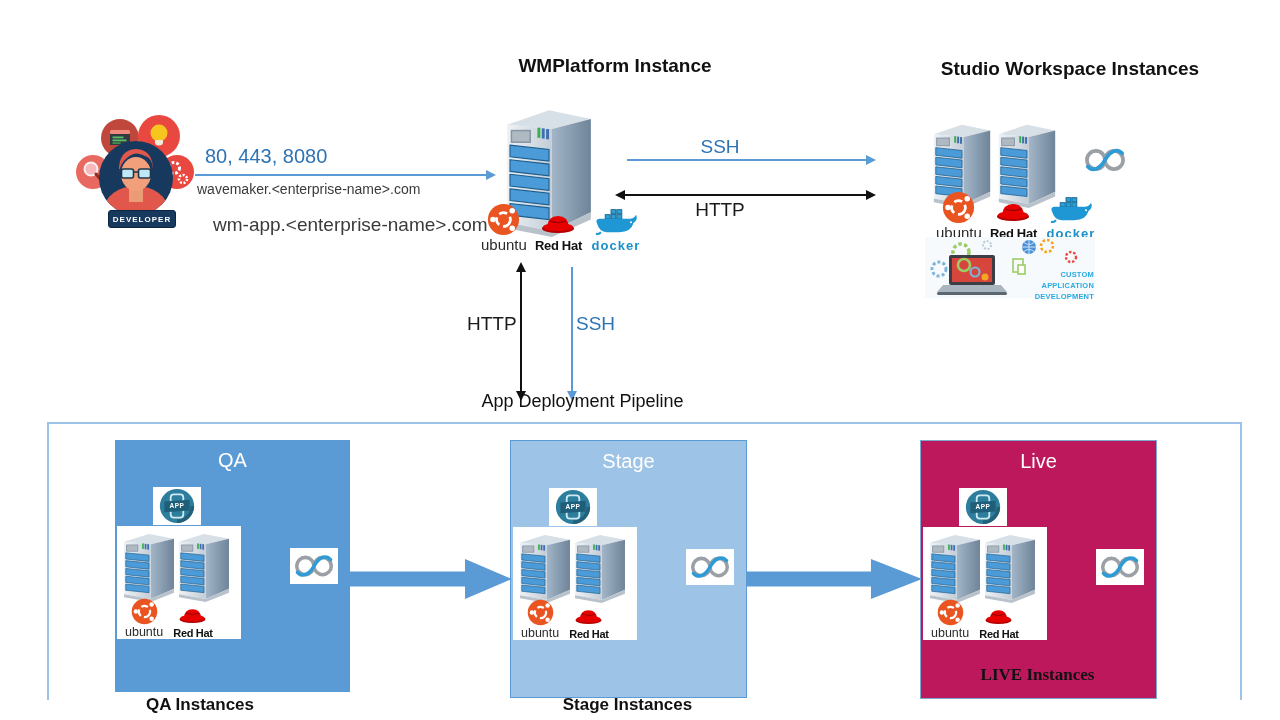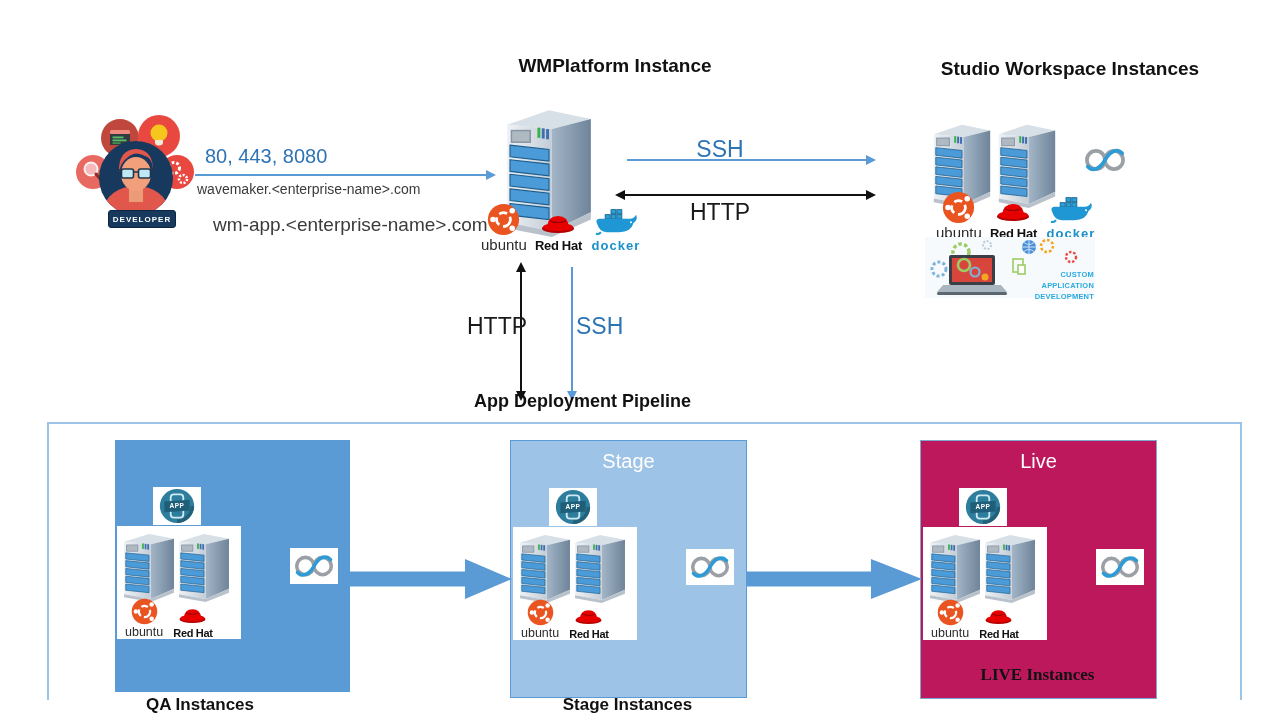--- a/index.html
+++ b/index.html
@@ -7,23 +7,23 @@
           font-family:"Liberation Sans",sans-serif;color:#1a1a1a;}
   .abs{position:absolute;}
   .center{text-align:center;}
 
   
   .ports-label{left:205px;top:145px;width:280px;font-size:20px;color:#2E74B5;}
   .domain1{left:197px;top:181px;font-size:14px;color:#3b3b3b;}
   .domain2{left:213px;top:214px;font-size:19px;color:#3b3b3b;}
   .wm-title{left:475px;top:55px;width:280px;font-size:19px;font-weight:bold;color:#111;text-align:center;}
   .studio-title{left:895px;top:58px;width:350px;font-size:19px;font-weight:bold;color:#111;text-align:center;}
-  .link-label{font-size:23px;}
+  .link-label{font-size:19px;}
   .blue-text{color:#2E74B5;}
-  .pipe-title{left:450px;top:391px;width:265px;font-size:18px;font-weight:bold;text-align:center;color:#111;}
+  .pipe-title{left:450px;top:391px;width:265px;font-size:18px;font-weight:normal;text-align:center;color:#111;}
   .env-caption{font-size:17px;font-weight:bold;text-align:center;color:#111;}
 
   
   .hline{position:absolute;height:0;}
   .vline{position:absolute;width:0;}
   .tri{position:absolute;width:0;height:0;}
   .tri-r-blue{border-top:5px solid transparent;border-bottom:5px solid transparent;border-left:10px solid #5B9BD5;}
   .tri-r-black{border-top:5px solid transparent;border-bottom:5px solid transparent;border-left:10px solid #111;}
   .tri-l-black{border-top:5px solid transparent;border-bottom:5px solid transparent;border-right:10px solid #111;}
   .tri-u-black{border-left:5px solid transparent;border-right:5px solid transparent;border-bottom:10px solid #111;}
@@ -346,20 +346,21 @@
   <div class="abs link-label" style="left:467px;top:313px;">HTTP</div>
 
   <div class="abs vline" style="left:571px;top:267px;height:125px;border-left:2.5px solid #5B9BD5;"></div>
   <div class="abs tri tri-d-blue" style="left:567px;top:391px;"></div>
   <div class="abs link-label blue-text" style="left:576px;top:313px;">SSH</div>
 
   <div class="abs pipe-title">App Deployment Pipeline</div>
   <div class="abs pipe-container"></div>
 
   <div class="env-box" id="box-0" style="left: 115px; top: 440px; height: 252px; background-color: rgb(91, 155, 213);">
+    <div class="env-title">QA</div>
     <div class="app-panel">
       <div class="app-icon"><svg viewBox="0 0 40 40">
 <circle cx="20" cy="20" r="19" fill="#2d7d9d"></circle>
 <path d="M20,39 A19,19 0 0 0 39,20 L35,20 A15,15 0 0 1 20,35 Z" fill="#226178"></path>
 <rect x="13" y="7" width="14" height="26" rx="3.5" fill="none" stroke="#cfeaf4" stroke-width="2"></rect>
 <polygon points="6,15 34,13 34,25 6,27" fill="#1f5e78"></polygon>
 </svg></div>
       <span class="app-label">APP</span>
     </div>
     <div class="servers-panel">

